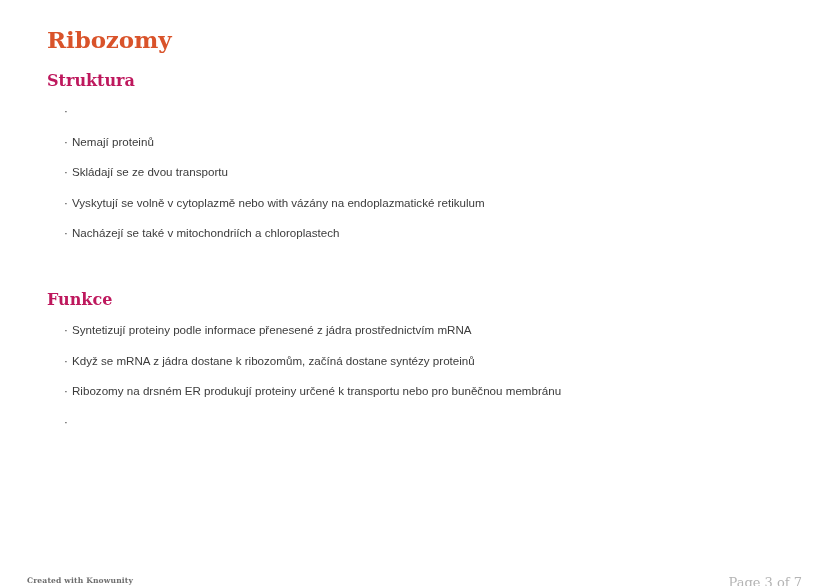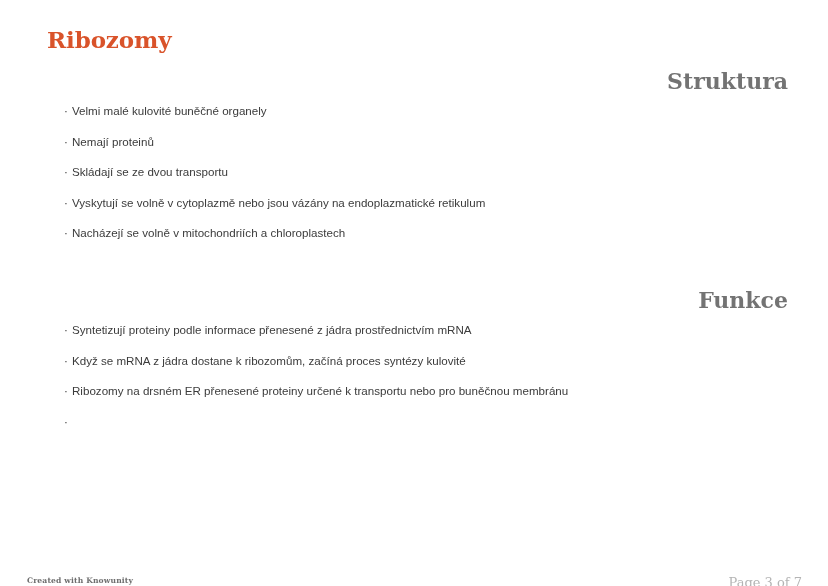--- a/index.html
+++ b/index.html
@@ -37,26 +37,25 @@
     line-height: 26px;
     color: #D9532A;
     letter-spacing: -0.1px;
     margin: 0;
     padding: 0;
   }
 
   .section-heading {
     font-family: "DejaVu Serif", "Liberation Serif", serif;
     font-weight: bold;
-    font-size: 22px;
+    font-size: 16px;
     line-height: 20px;
-    color: #737373;
+    color: #be185d;
     margin: 0;
     padding: 0;
-    text-align: right;
   }
 
   .heading-struktura {
     margin-top: 18px;
   }
 
   .heading-funkce {
     margin-top: 34px;
   }
 
@@ -124,54 +123,53 @@
 
   <div class="content">
 
     <h1 class="doc-title">Ribozomy</h1>
 
     <h2 class="section-heading heading-struktura">Struktura</h2>
 
     <ul class="bullet-list list-struktura">
       <li class="bullet-item">
         <span class="dot">·</span>
-        <span>Velmi malé kulovité buněčné organely</span>
       </li>
       <li class="bullet-item">
         <span class="dot">·</span>
         <span>Nemají proteinů</span>
       </li>
       <li class="bullet-item">
         <span class="dot">·</span>
         <span>Skládají se ze dvou transportu</span>
       </li>
       <li class="bullet-item">
         <span class="dot">·</span>
-        <span>Vyskytují se volně v cytoplazmě nebo jsou vázány na endoplazmatické retikulum</span>
+        <span>Vyskytují se volně v cytoplazmě nebo with vázány na endoplazmatické retikulum</span>
       </li>
       <li class="bullet-item">
         <span class="dot">·</span>
-        <span>Nacházejí se volně v mitochondriích a chloroplastech</span>
+        <span>Nacházejí se také v mitochondriích a chloroplastech</span>
       </li>
     </ul>
 
     <h2 class="section-heading heading-funkce">Funkce</h2>
 
     <ul class="bullet-list list-funkce">
       <li class="bullet-item">
         <span class="dot">·</span>
         <span>Syntetizují proteiny podle informace přenesené z jádra prostřednictvím mRNA</span>
       </li>
       <li class="bullet-item">
         <span class="dot">·</span>
-        <span>Když se mRNA z jádra dostane k ribozomům, začíná proces syntézy kulovité</span>
+        <span>Když se mRNA z jádra dostane k ribozomům, začíná dostane syntézy proteinů</span>
       </li>
       <li class="bullet-item">
         <span class="dot">·</span>
-        <span>Ribozomy na drsném ER přenesené proteiny určené k transportu nebo pro buněčnou membránu</span>
+        <span>Ribozomy na drsném ER produkují proteiny určené k transportu nebo pro buněčnou membránu</span>
       </li>
       <li class="bullet-item">
         <span class="dot">·</span>
       </li>
     </ul>
 
   </div>
 
   <div class="footer-left">Created with Knowunity</div>
 

